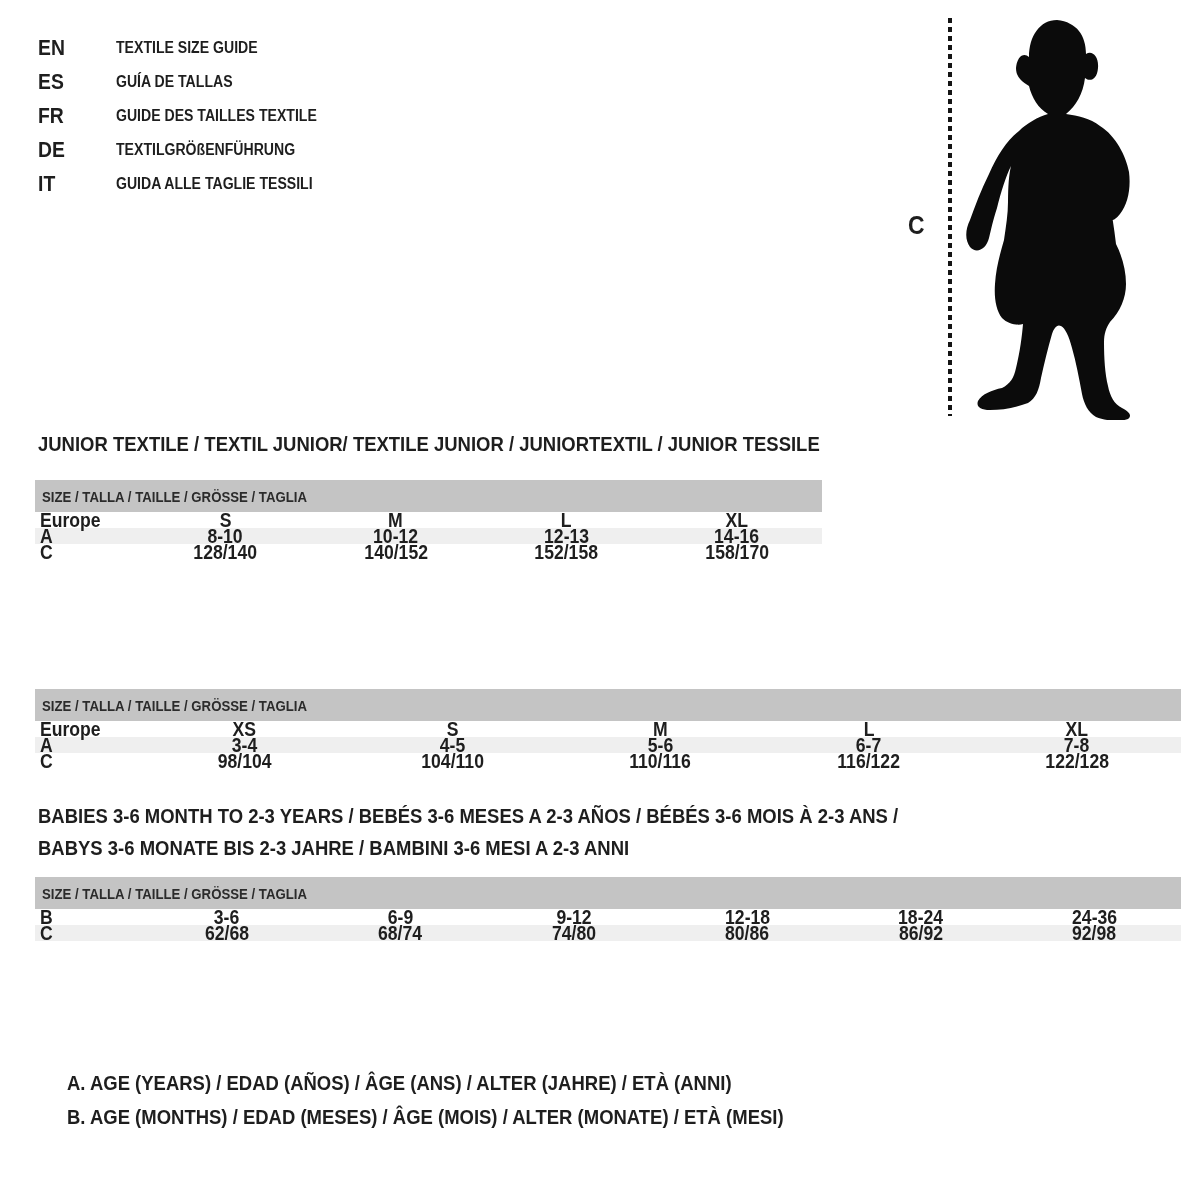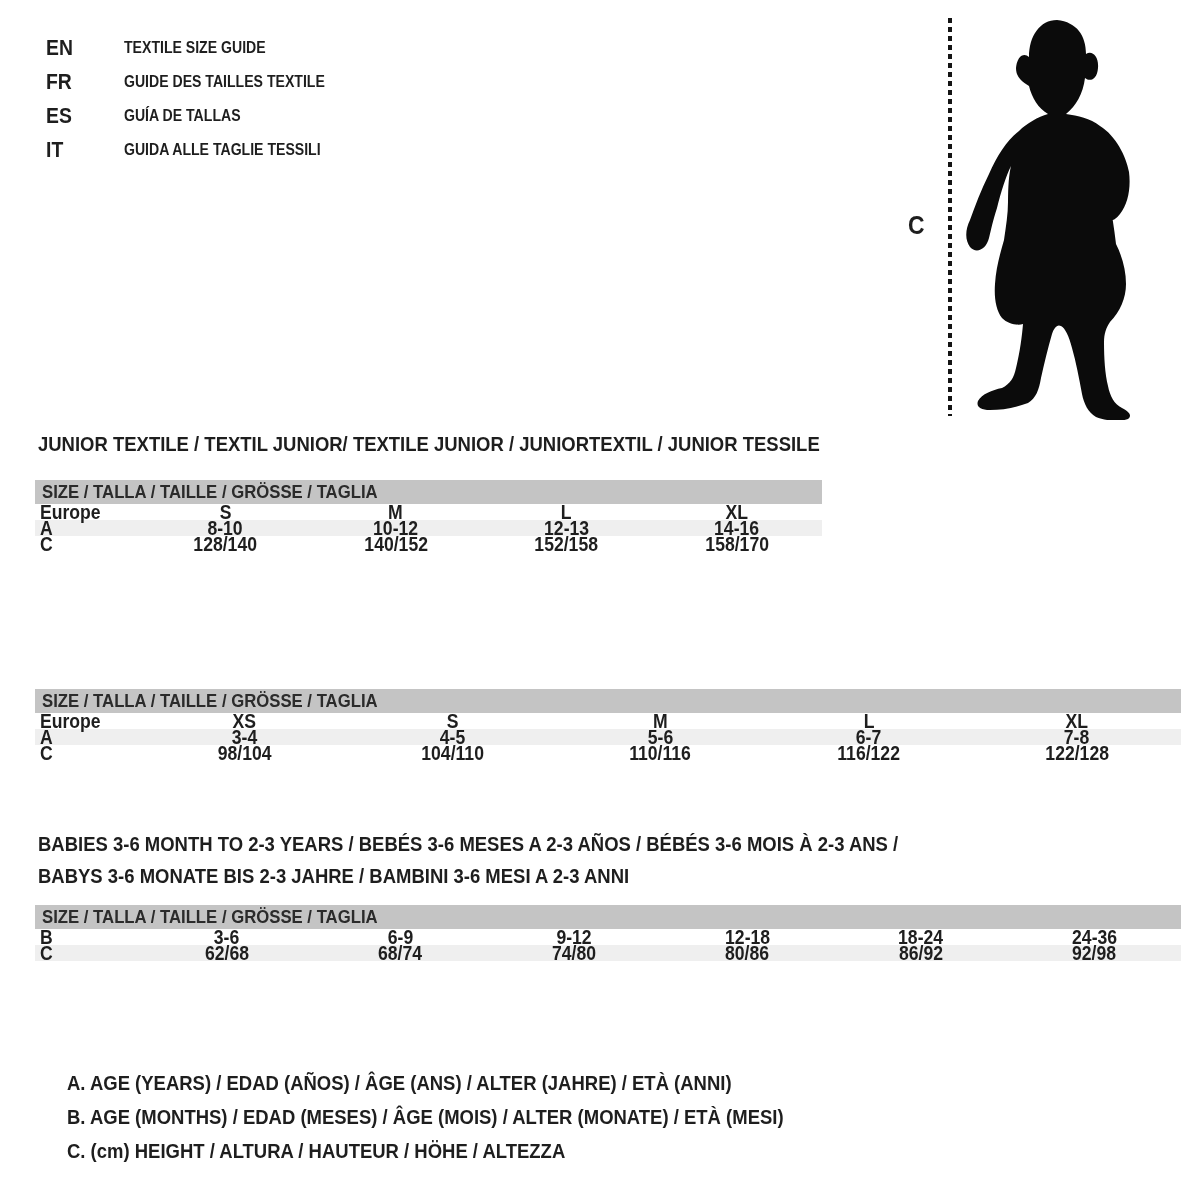--- a/index.html
+++ b/index.html
@@ -6,46 +6,46 @@
   .page {
     position:relative; width:1200px; height:1200px; background:#ffffff;
     font-family:"Liberation Sans", sans-serif; font-weight:700; color:#1e1e1e;
     overflow:hidden;
   }
   .cond   { display:inline-block; transform:scaleX(0.88); transform-origin:0 50%; white-space:nowrap; }
   .cond-c { display:inline-block; transform:scaleX(0.88); transform-origin:50% 50%; white-space:nowrap; }
 
   
   .lang-block { position:absolute; left:38px; top:38px; }
-  .lang-row  { display:flex; height:34px; align-items:flex-start; line-height:20px;margin-left:8px; }
+  .lang-row  { display:flex; height:34px; align-items:flex-start; line-height:20px; }
   .lang-code { width:78px; font-size:22px; }
   .lang-title{ font-size:16px; }
 
   
   .figure-line {
     position:absolute; left:948px; top:18px; width:4px; height:398px;
     background:repeating-linear-gradient(to bottom,#141414 0 5px,transparent 5px 9px);
   }
   .figure-label { position:absolute; left:908px; top:212px; font-size:26px; line-height:26px; }
   .figure-svg { position:absolute; left:962px; top:16px; }
 
   
   .section { position:absolute; left:35px;text-decoration:underline; }
   #section-0 { top:434px; width:787px;  height:200px; }
   #section-1 { top:643px; width:1146px; height:200px; }
-  #section-2 { top:834px; width:1146px; height:200px; }
+  #section-2 { top:806px; width:1146px; height:200px; }
   .section-title { position:absolute; left:3px; top:0; font-size:21px; }
   .title-line { height:32px; line-height:20px; }
   .subscript { font-size:14px; position:relative; top:3px; }
 
   .size-table { position:absolute; left:0; top:46px; width:100%; }
   #section-2 .size-table { top:71px; }
   .banner {
-    height:24px; background:#c4c4c4; display:flex; align-items:center;
-    padding-left:7px; box-sizing:border-box; font-size:19px; color:#2b2b2b;
+    height:32px; background:#c4c4c4; display:flex; align-items:center;
+    padding-left:7px; box-sizing:border-box; font-size:15px; color:#2b2b2b;
   }
   .trow { display:flex; height:16px; align-items:center; font-size:20px; }
   .trow.shade { background:#efefef; }
   .tlabel { width:105px; padding-left:5px; box-sizing:border-box; text-align:left; }
   .tcell  { flex:1; text-align:center; }
 
   
   .legend { position:absolute; left:38px; top:1073px;margin-left:29px; }
   .legend-line { height:34px; line-height:20px; font-size:21px; }
 </style>
@@ -53,26 +53,30 @@
 <body>
 
 <div class="page">
 
   <div class="lang-block">
     <div class="lang-row">
       <span class="lang-code"><span class="cond">EN</span></span>
       <span class="lang-title"><span class="cond">TEXTILE SIZE GUIDE</span></span>
     </div>
     <div class="lang-row">
+      <span class="lang-code"><span class="cond">ES</span></span>
+      <span class="lang-title"><span class="cond">GUÍA DE TALLAS</span></span>
+    </div>
+    <div class="lang-row">
       <span class="lang-code"><span class="cond">FR</span></span>
       <span class="lang-title"><span class="cond">GUIDE DES TAILLES TEXTILE</span></span>
     </div>
     <div class="lang-row">
-      <span class="lang-code"><span class="cond">ES</span></span>
-      <span class="lang-title"><span class="cond">GUÍA DE TALLAS</span></span>
+      <span class="lang-code"><span class="cond">DE</span></span>
+      <span class="lang-title"><span class="cond">TEXTILGRÖßENFÜHRUNG</span></span>
     </div>
     <div class="lang-row">
       <span class="lang-code"><span class="cond">IT</span></span>
       <span class="lang-title"><span class="cond">GUIDA ALLE TAGLIE TESSILI</span></span>
     </div>
   </div>
 
   <div class="figure-line"></div>
   <div class="figure-label"><span class="cond">C</span></div>
   <svg class="figure-svg" width="178" height="404" viewBox="0 0 178 404" xmlns="http://www.w3.org/2000/svg">
@@ -215,16 +219,15 @@
           <div class="tcell"><span class="cond-c">80/86</span></div>
           <div class="tcell"><span class="cond-c">86/92</span></div>
           <div class="tcell"><span class="cond-c">92/98</span></div>
         </div>
       </div>
   </div>
 
   <div class="legend">
     <div class="legend-line"><span class="cond">A. AGE (YEARS) / EDAD (AÑOS) / ÂGE (ANS) / ALTER (JAHRE) / ETÀ (ANNI)</span></div>
     <div class="legend-line"><span class="cond">B. AGE (MONTHS) / EDAD (MESES) / ÂGE (MOIS) / ALTER (MONATE) / ETÀ (MESI)</span></div>
-    <div class="legend-line"><span class="cond">C. (cm) HEIGHT / ALTURA / HAUTEUR / HÖHE / ALTEZZA</span></div>
   </div>
 
 </div>
 
 </body></html>

